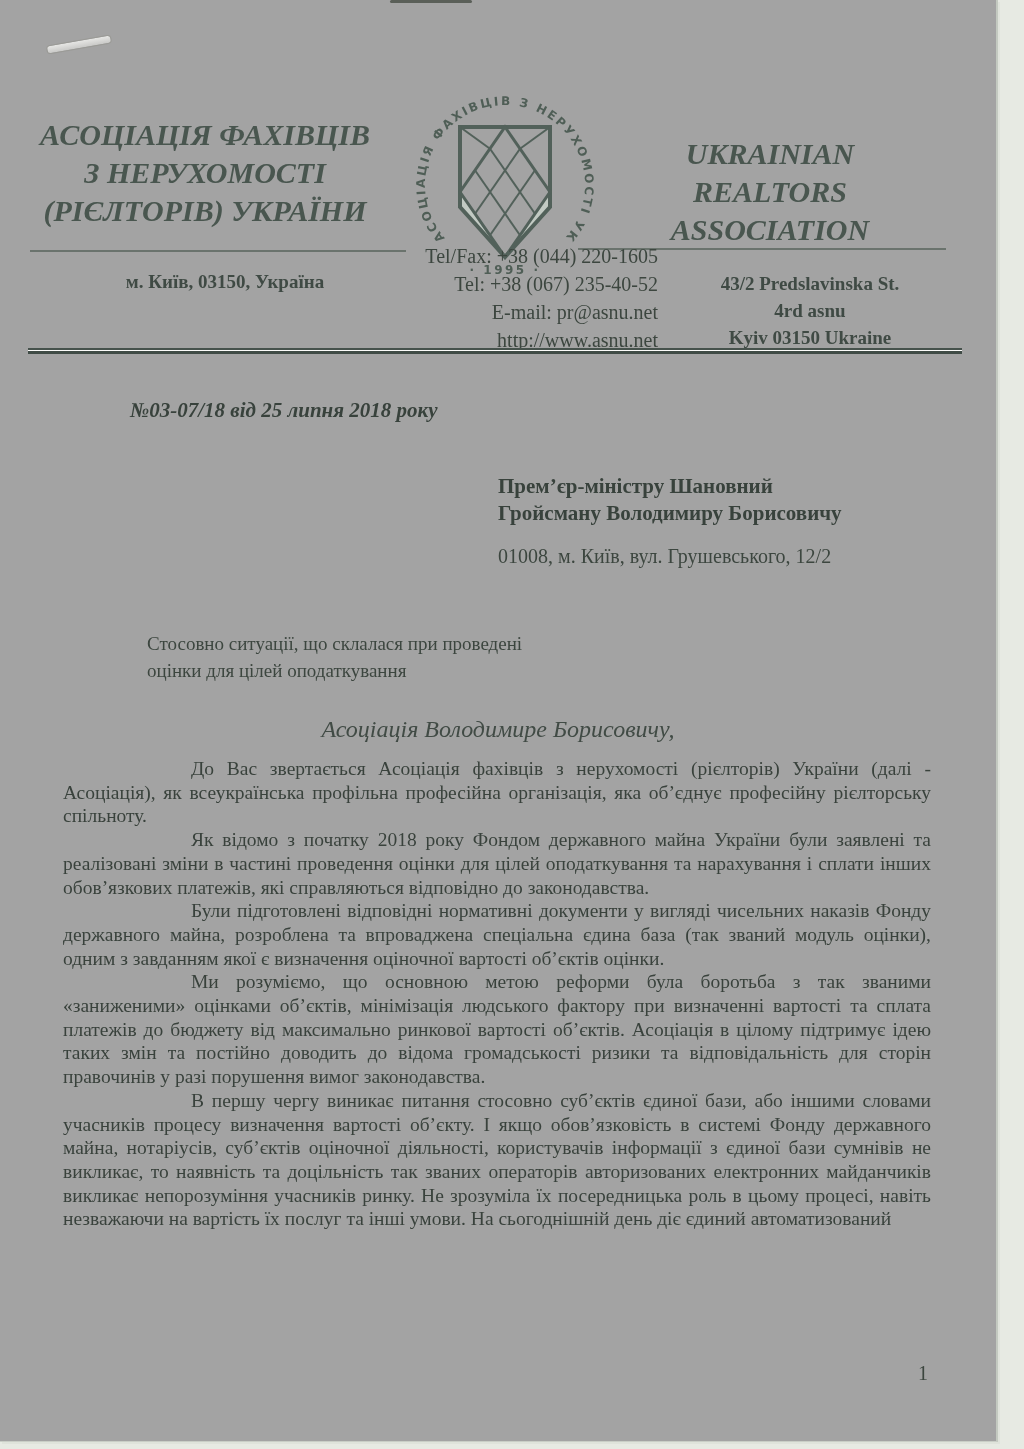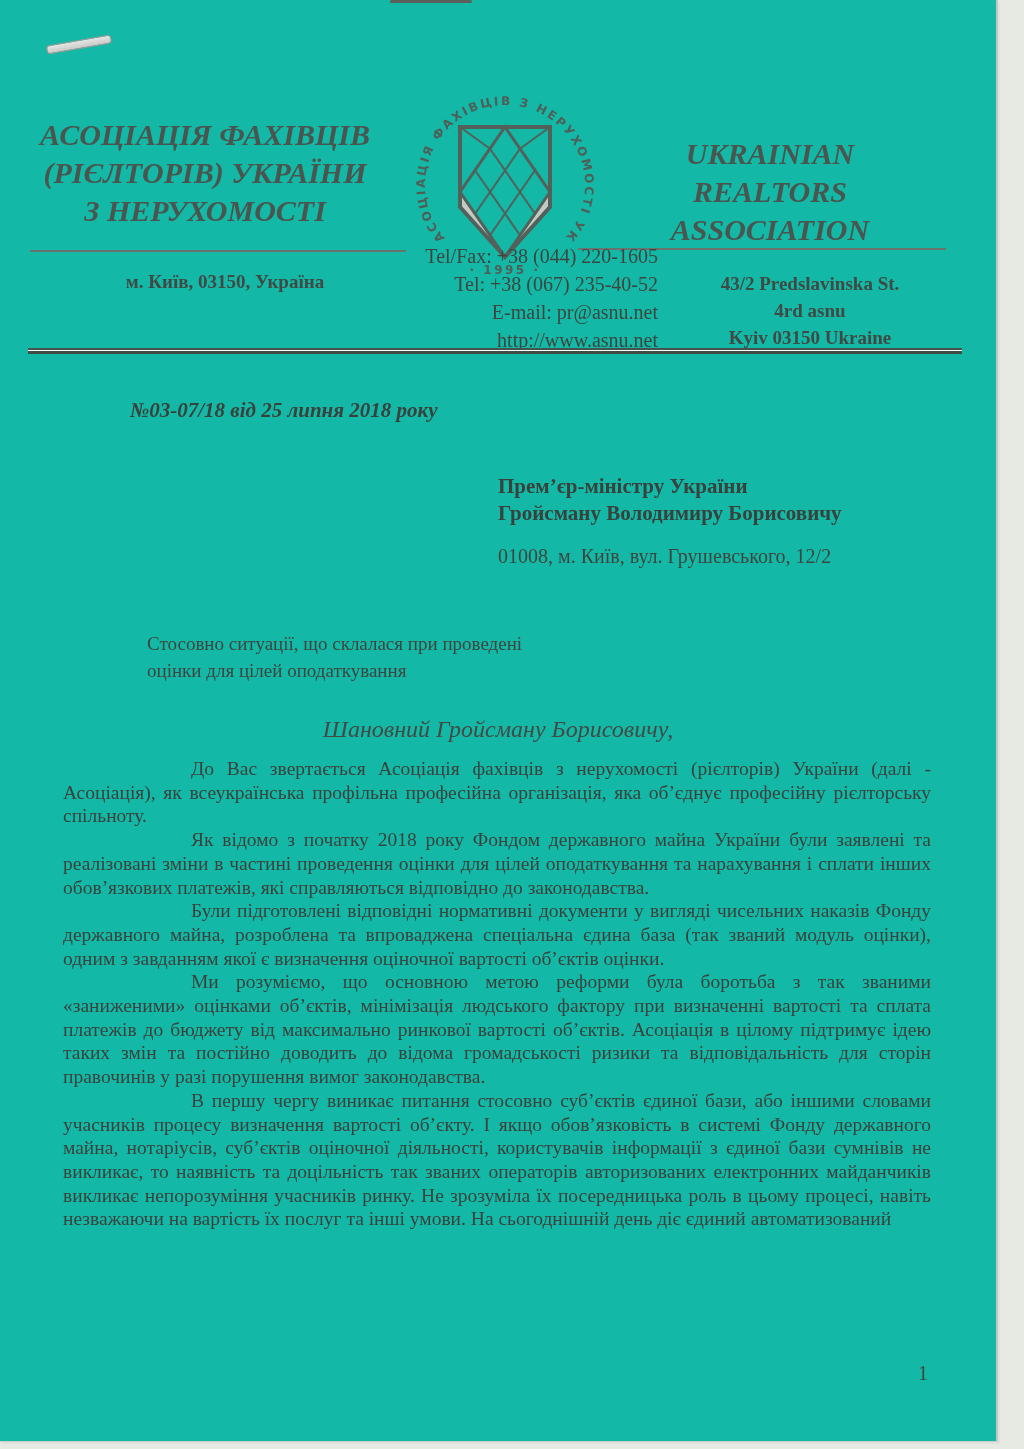--- a/index.html
+++ b/index.html
@@ -6,21 +6,21 @@
   body{
     width:1024px;height:1449px;
     background:#e7eae3;
     font-family:"Liberation Serif", serif;
     position:relative;
     overflow:hidden;
   }
   .sheet{
     position:absolute;left:0;top:0;
     width:996px;height:1441px;
-    background:#14b8a6;
+    background:#a3a3a3;
     border-right:2px solid #c3c9c0;
     border-bottom:1px solid #c9cec6;
     box-shadow:2px 2px 0 #dfe3db;
   }
   .top-artifact{
     position:absolute;left:390px;top:0;width:82px;height:3px;
     background:#5a5f58;border-radius:2px;
   }
   .staple{
     position:absolute;left:46px;top:40px;width:64px;height:7px;
@@ -96,22 +96,22 @@
 </head>
 <body>
 
 <div class="sheet">
 
   <div class="top-artifact"></div>
   <div class="staple"></div>
 
   <div class="org-uk">
     <div>АСОЦІАЦІЯ ФАХІВЦІВ</div>
+    <div>З НЕРУХОМОСТІ</div>
     <div>(РІЄЛТОРІВ) УКРАЇНИ</div>
-    <div>З НЕРУХОМОСТІ</div>
   </div>
 
   <svg class="logo" viewBox="0 0 210 210">
     <defs>
       <path id="ringPath" d="M 46.5,159.6 A 80,80 0 1 1 163.5,159.6"></path>
     </defs>
     <text font-size="12" font-weight="bold" letter-spacing="2.2" fill="#4f5e56" font-family="DejaVu Sans, sans-serif">
       <textPath href="#ringPath" startOffset="2">АСОЦІАЦІЯ ФАХІВЦІВ З НЕРУХОМОСТІ УКРАЇНИ</textPath>
     </text>
     <text x="105" y="194" text-anchor="middle" font-size="12" font-weight="bold" letter-spacing="2.5" fill="#4f5e56" font-family="DejaVu Sans, sans-serif">· 1995 ·</text>
@@ -156,32 +156,32 @@
 
   <div class="rule-thick">
     <div class="t"></div>
       <div class="g"></div>
       <div class="b"></div>
   </div>
 
   <div class="ref">№03-07/18 від 25 липня 2018 року</div>
 
   <div class="addressee">
-    <div>Прем’єр-міністру України</div>
+    <div>Прем’єр-міністру Шановний</div>
     <div>Гройсману Володимиру Борисовичу</div>
   </div>
 
   <div class="addressee-address">01008, м. Київ, вул. Грушевського, 12/2</div>
 
   <div class="subject">
     <div>Стосовно ситуації, що склалася при проведені</div>
     <div>оцінки для цілей оподаткування</div>
   </div>
 
-  <div class="salutation">Шановний Гройсману Борисовичу,</div>
+  <div class="salutation">Асоціація Володимире Борисовичу,</div>
 
   <div class="letter-body">
     <p>До Вас звертається Асоціація фахівців з нерухомості (рієлторів) України (далі - Асоціація), як всеукраїнська профільна професійна організація, яка об’єднує професійну рієлторську спільноту.</p>
     <p>Як відомо з початку 2018 року Фондом державного майна України були заявлені та реалізовані зміни в частині проведення оцінки для цілей оподаткування та нарахування і сплати інших обов’язкових платежів, які справляються відповідно до законодавства.</p>
     <p>Були підготовлені відповідні нормативні документи у вигляді чисельних наказів Фонду державного майна, розроблена та впроваджена спеціальна єдина база (так званий модуль оцінки), одним з завданням якої є визначення оціночної вартості об’єктів оцінки.</p>
     <p>Ми розуміємо, що основною метою реформи була боротьба з так званими «заниженими» оцінками об’єктів, мінімізація людського фактору при визначенні вартості та сплата платежів до бюджету від максимально ринкової вартості об’єктів. Асоціація в цілому підтримує ідею таких змін та постійно доводить до відома громадськості ризики та відповідальність для сторін правочинів у разі порушення вимог законодавства.</p>
     <p>В першу чергу виникає питання стосовно суб’єктів єдиної бази, або іншими словами учасників процесу визначення вартості об’єкту. І якщо обов’язковість в системі Фонду державного майна, нотаріусів, суб’єктів оціночної діяльності, користувачів інформації з єдиної бази сумнівів не викликає, то наявність та доцільність так званих операторів авторизованих електронних майданчиків викликає непорозуміння учасників ринку. Не зрозуміла їх посередницька роль в цьому процесі, навіть незважаючи на вартість їх послуг та інші умови. На сьогоднішній день діє єдиний автоматизований</p>
   </div>
 
   <div class="page-num">1</div>

